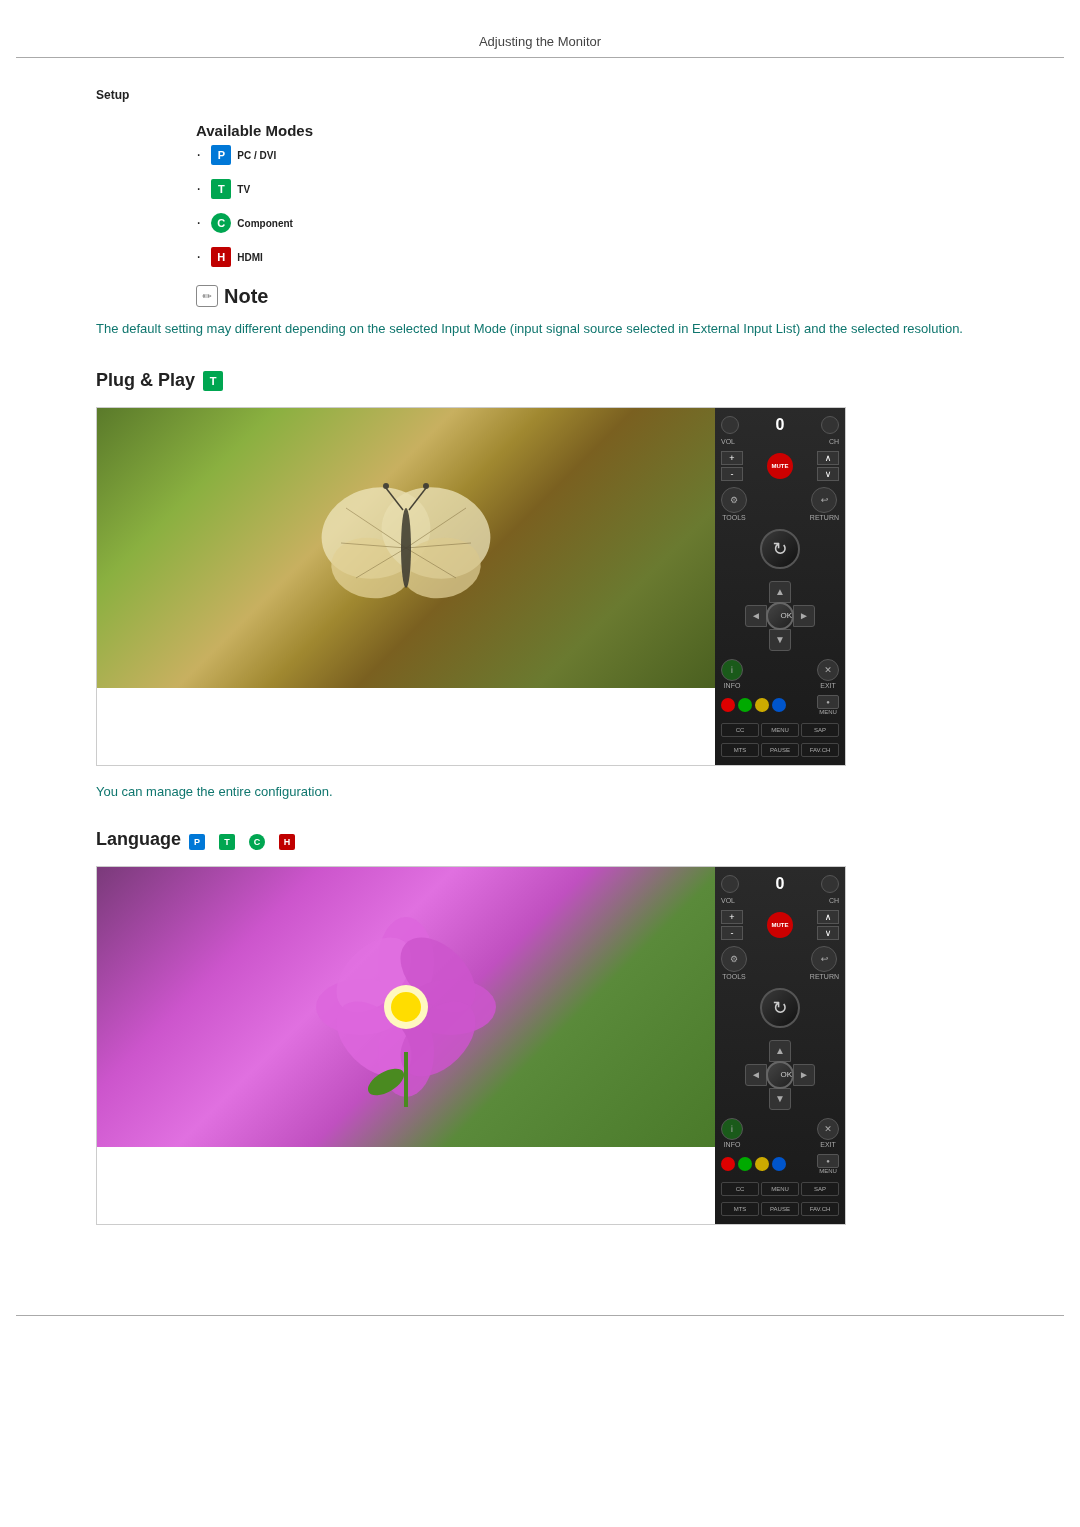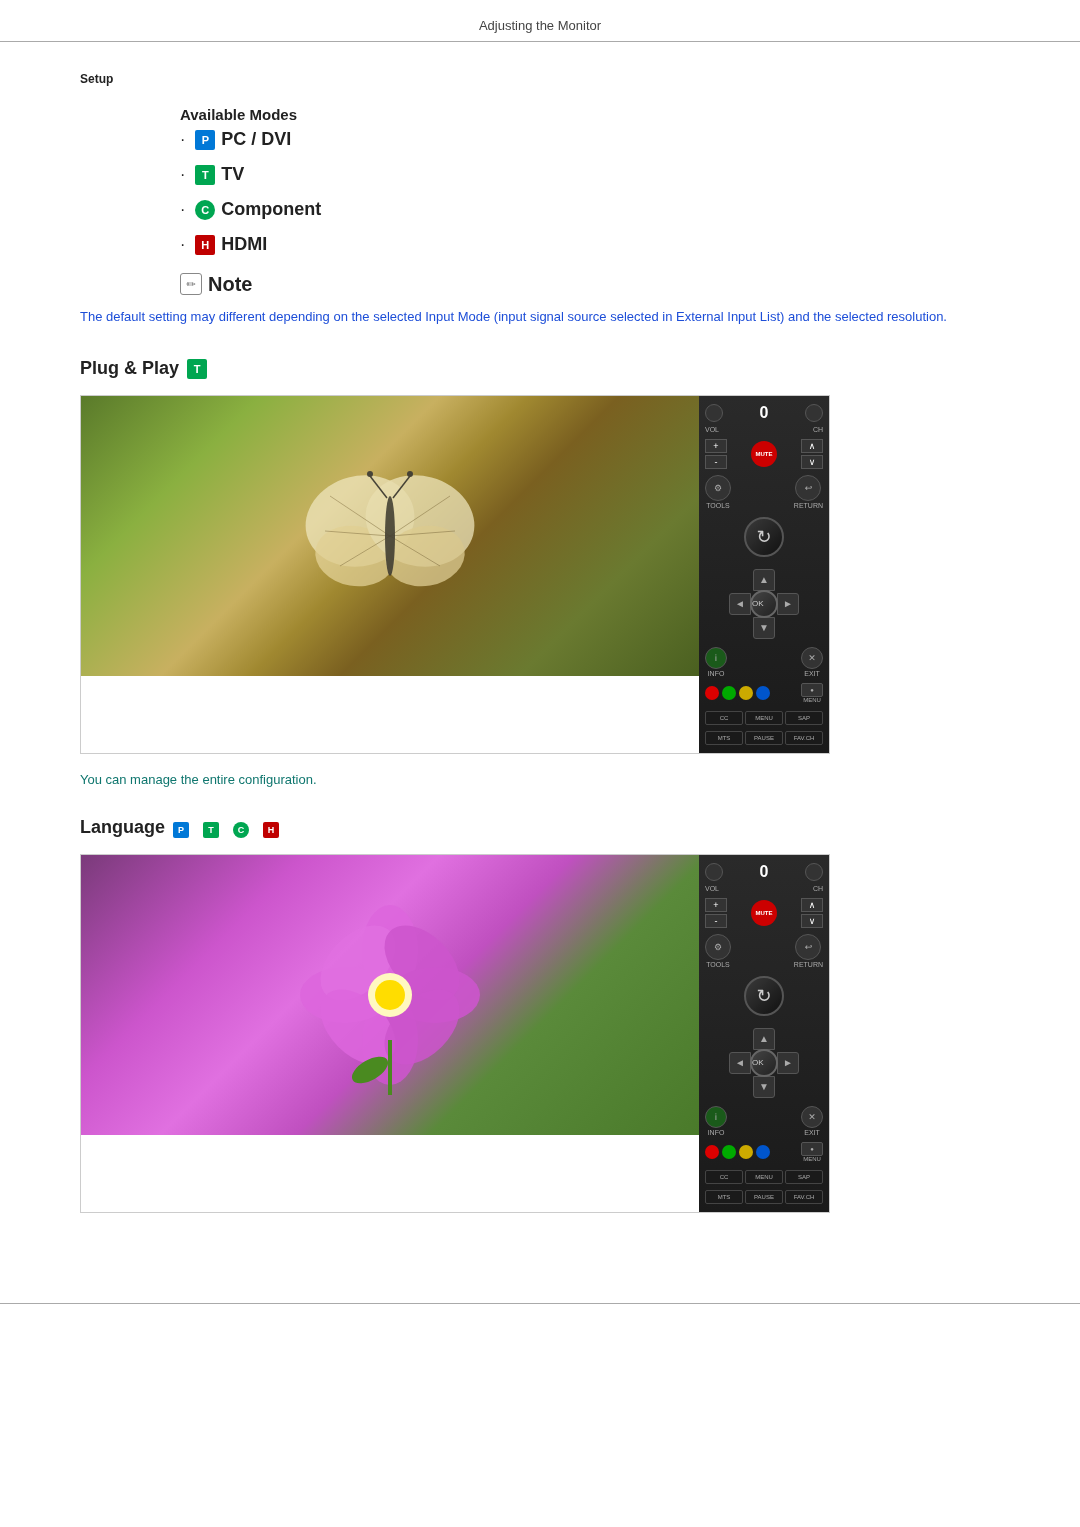--- a/index.html
+++ b/index.html
@@ -7,21 +7,21 @@
       font-family: Arial, sans-serif;
       font-size: 14px;
       color: #222;
       background: #fff;
       width: 1080px;
       min-height: 1527px;
     }
 
     .page-container {
       width: 1080px;
-      padding: 0;
+      padding: 16px;
     }
 
     
     .page-header {
       border-bottom: 1px solid #aaa;
       text-align: center;
       padding: 18px 0 8px 0;
       font-size: 13px;
       color: #444;
     }
@@ -76,21 +76,21 @@
       border-radius: 2px;
     }
 
     .badge-p { background-color: #0078d7; }
     .badge-t { background-color: #00a651; }
     .badge-c { background-color: #00a651; border-radius: 50%; }
     .badge-h { background-color: #c00000; }
 
     .mode-label {
       font-weight: bold;
-      font-size: 18px;
+      font-size: 10px;
     }
 
     
     .note-box {
       display: flex;
       align-items: flex-start;
       margin-left: 100px;
       margin-bottom: 12px;
     }
 
@@ -111,21 +111,21 @@
     .note-label {
       font-weight: bold;
       font-size: 20px;
       line-height: 22px;
     }
 
     .note-text {
       margin-left: 0px;
       margin-bottom: 30px;
       font-size: 13px;
-      color: #1d4ed8;
+      color: #0f766e;
       line-height: 1.6;
     }
 
     
     .section-block {
       margin-bottom: 30px;
     }
 
     
     .plug-play-title {
@@ -269,21 +269,21 @@
       top: 50%;
       left: 50%;
       transform: translate(-50%, -50%);
       width: 28px;
       height: 28px;
       border-radius: 50%;
       background: linear-gradient(135deg, #444, #222);
       border: 2px solid #666;
       display: flex;
       align-items: center;
-      justify-content: flex-start;
+      justify-content: flex-end;
     }
 
     .remote-nav-arrow {
       position: absolute;
       width: 22px;
       height: 22px;
       background: #333;
       border: 1px solid #555;
       display: flex;
       align-items: center;

